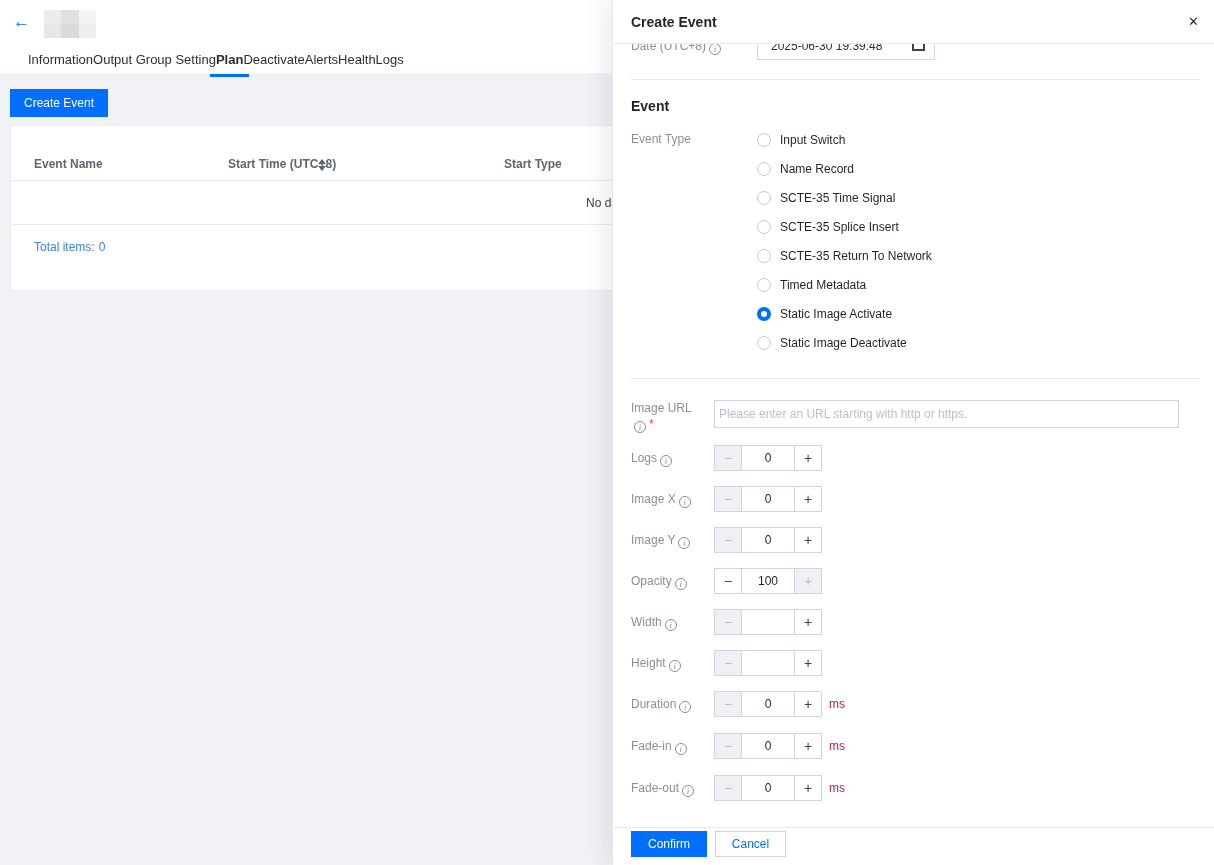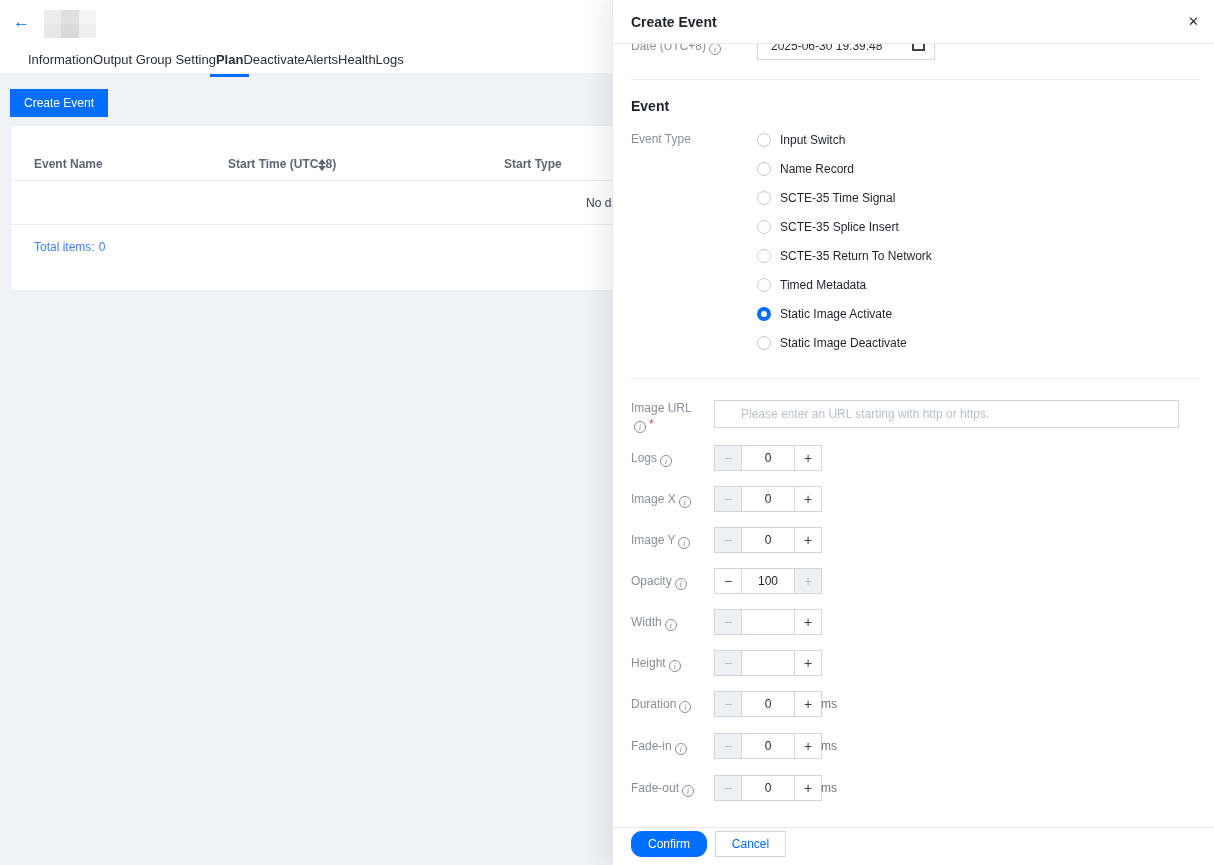--- a/index.html
+++ b/index.html
@@ -73,37 +73,37 @@
 
   .radio-group { position:absolute; left:144px; top:93px; }
   .radio-row { height:29px; display:flex; align-items:center; gap:9px; cursor:pointer; }
   .radio-circle { width:14px; height:14px; border-radius:50%; border:1px solid #c5cbd6; background:#fff; flex:none; }
   .radio-row.checked .radio-circle { border:4px solid #006eff; }
   .radio-row span.rlabel { font-size:12px; color:#1f2329; }
 
   .url-label { position:absolute; left:18px; top:368px; line-height:16px; }
   .req-star { color:#e54545; margin-left:3px; }
   .url-input { position:absolute; left:101px; top:368px; width:465px; height:28px; border:1px solid #cfd4dd;
-    padding:0 26px; font-size:12px; color:#2a2f36; font-family:"Liberation Sans", sans-serif; outline:none; }
+    padding:0 4px; font-size:12px; color:#2a2f36; font-family:"Liberation Sans", sans-serif; outline:none; }
   input::placeholder { color:#b9bfca; }
 
   .stepper-row { position:absolute; left:0; right:0; height:26px; }
   .stepper-row .flabel { position:absolute; left:18px; line-height:26px; }
   .stepper { position:absolute; left:101px; top:0; display:flex; height:26px; border:1px solid #cfd4dd; background:#fff; }
   .step-btn { width:27px; height:24px; border:none; background:#fff; color:#3c434d; font-size:14px;
     line-height:24px; text-align:center; cursor:pointer; font-family:"Liberation Sans", sans-serif; padding:0; }
   .step-btn.minus { border-right:1px solid #cfd4dd; }
   .step-btn.plus { border-left:1px solid #cfd4dd; }
   .step-btn.disabled { background:#eef0f4; color:#b8bfca; cursor:default; }
   .stepper input { width:52px; height:24px; border:none; text-align:center; font-size:12px; color:#1f2329;
     font-family:"Liberation Sans", sans-serif; outline:none; }
-  .unit { position:absolute; left:208px; line-height:26px; color:#737373; }
+  .unit { position:absolute; left:216px; line-height:26px; color:#be185d; }
 
   .footer-line { position:absolute; left:0; right:0; top:795px; height:1px; background:#e8eaef; }
-  .confirm-btn { position:absolute; left:18px; top:799px; width:76px; height:26px;border-radius:11px; }
+  .confirm-btn { position:absolute; left:18px; top:799px; width:76px; height:26px; }
   .cancel-btn { position:absolute; left:102px; top:799px; width:71px; height:26px; background:#fff;
     border:1px solid #cfd4dd; color:#006eff; font-size:12px; font-family:"Liberation Sans", sans-serif; cursor:pointer; }
 </style>
 </head>
 <body>
 
 <div class="topbar">
   <span class="back-arrow">←</span>
   <div class="redacted-title">
     <span></span>

